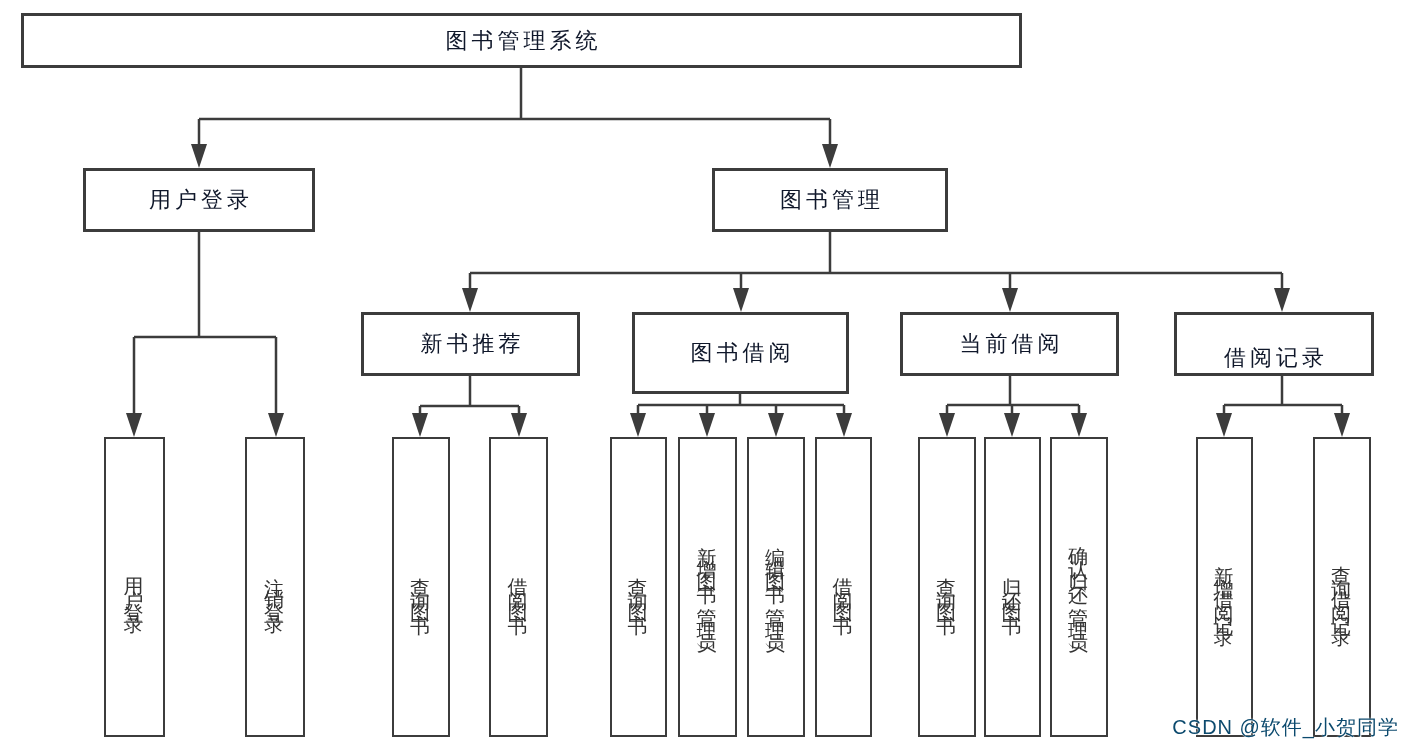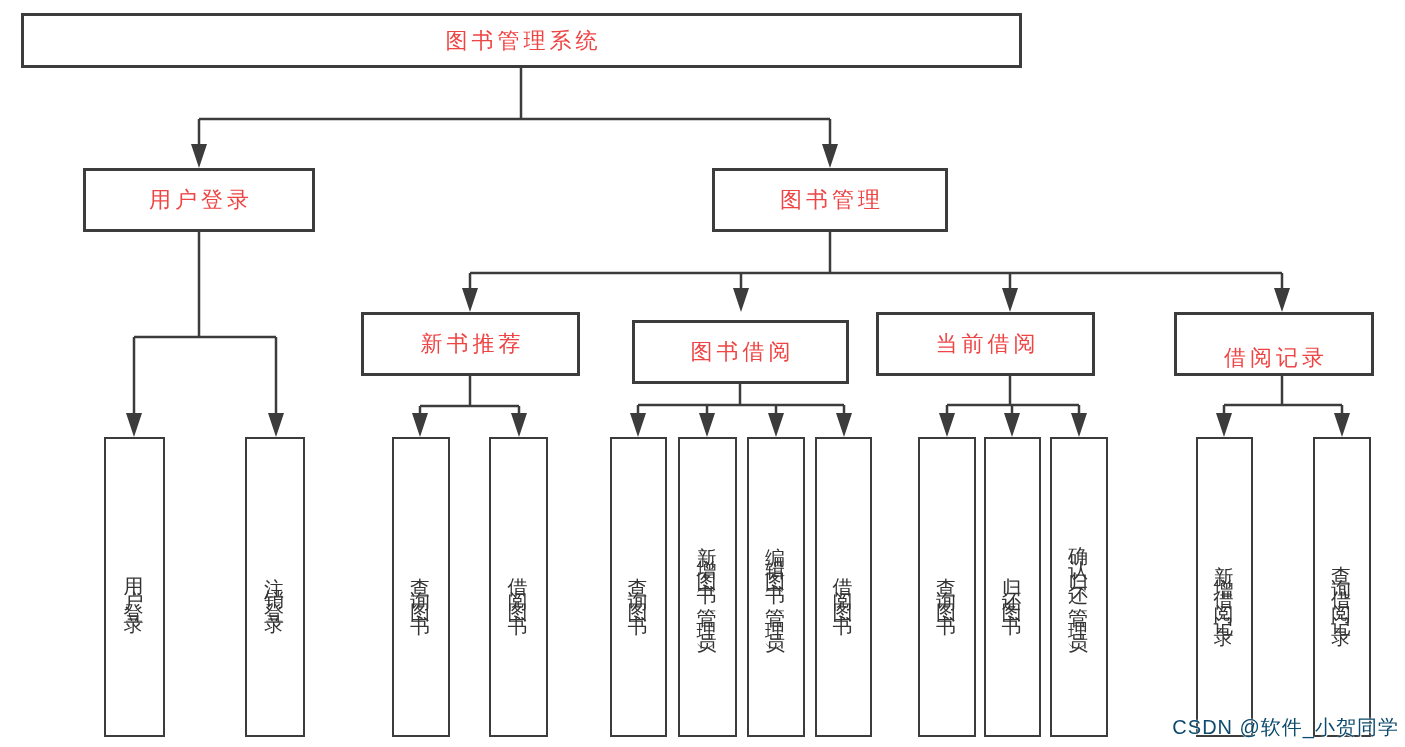--- a/index.html
+++ b/index.html
@@ -28,21 +28,21 @@
     box-sizing: border-box;
     background: #ffffff;
     border: 3px solid #3c3c3c;
     display: flex;
     align-items: center;
     justify-content: center;
   }
   .box-h span {
     font-size: 22px;
     letter-spacing: 4px;
-    color: #ef4444;
+    color: #0f172a;
     white-space: nowrap;
     text-indent: 4px; 
   }
   .leaf {
     position: absolute;
     box-sizing: border-box;
     top: 437px;
     height: 300px;
     background: #ffffff;
     border: 2.5px solid #3c3c3c;
@@ -122,24 +122,24 @@
   <div class="box box-h" style="left:83px; top:168px; width:232px; height:64px;">
     <span>用户登录</span>
   </div>
   <div class="box box-h" style="left:361px; top:312px; width:219px; height:64px;">
     <span>新书推荐</span>
   </div>
 
   <div class="box box-h" style="left:712px; top:168px; width:236px; height:64px;">
     <span>图书管理</span>
   </div>
-  <div class="box box-h" style="left:632px; top:312px; width:217px; height:64px;margin-top:8px;">
+  <div class="box box-h" style="left:632px; top:312px; width:217px; height:82px;">
     <span>图书借阅</span>
   </div>
-  <div class="box box-h" style="left:876px; top:312px; width:219px; height:64px;">
+  <div class="box box-h" style="left:900px; top:312px; width:219px; height:64px;">
     <span>当前借阅</span>
   </div>
   <div class="box box-h" style="left:1174px; top:312px; width:200px; height:64px;align-items:flex-end;">
     <span>借阅记录</span>
   </div>
 
   <div class="leaf" style="left:104px; width:61px;">
     <span>用户登录</span>
   </div>
   <div class="leaf" style="left:245px; width:60px;">

